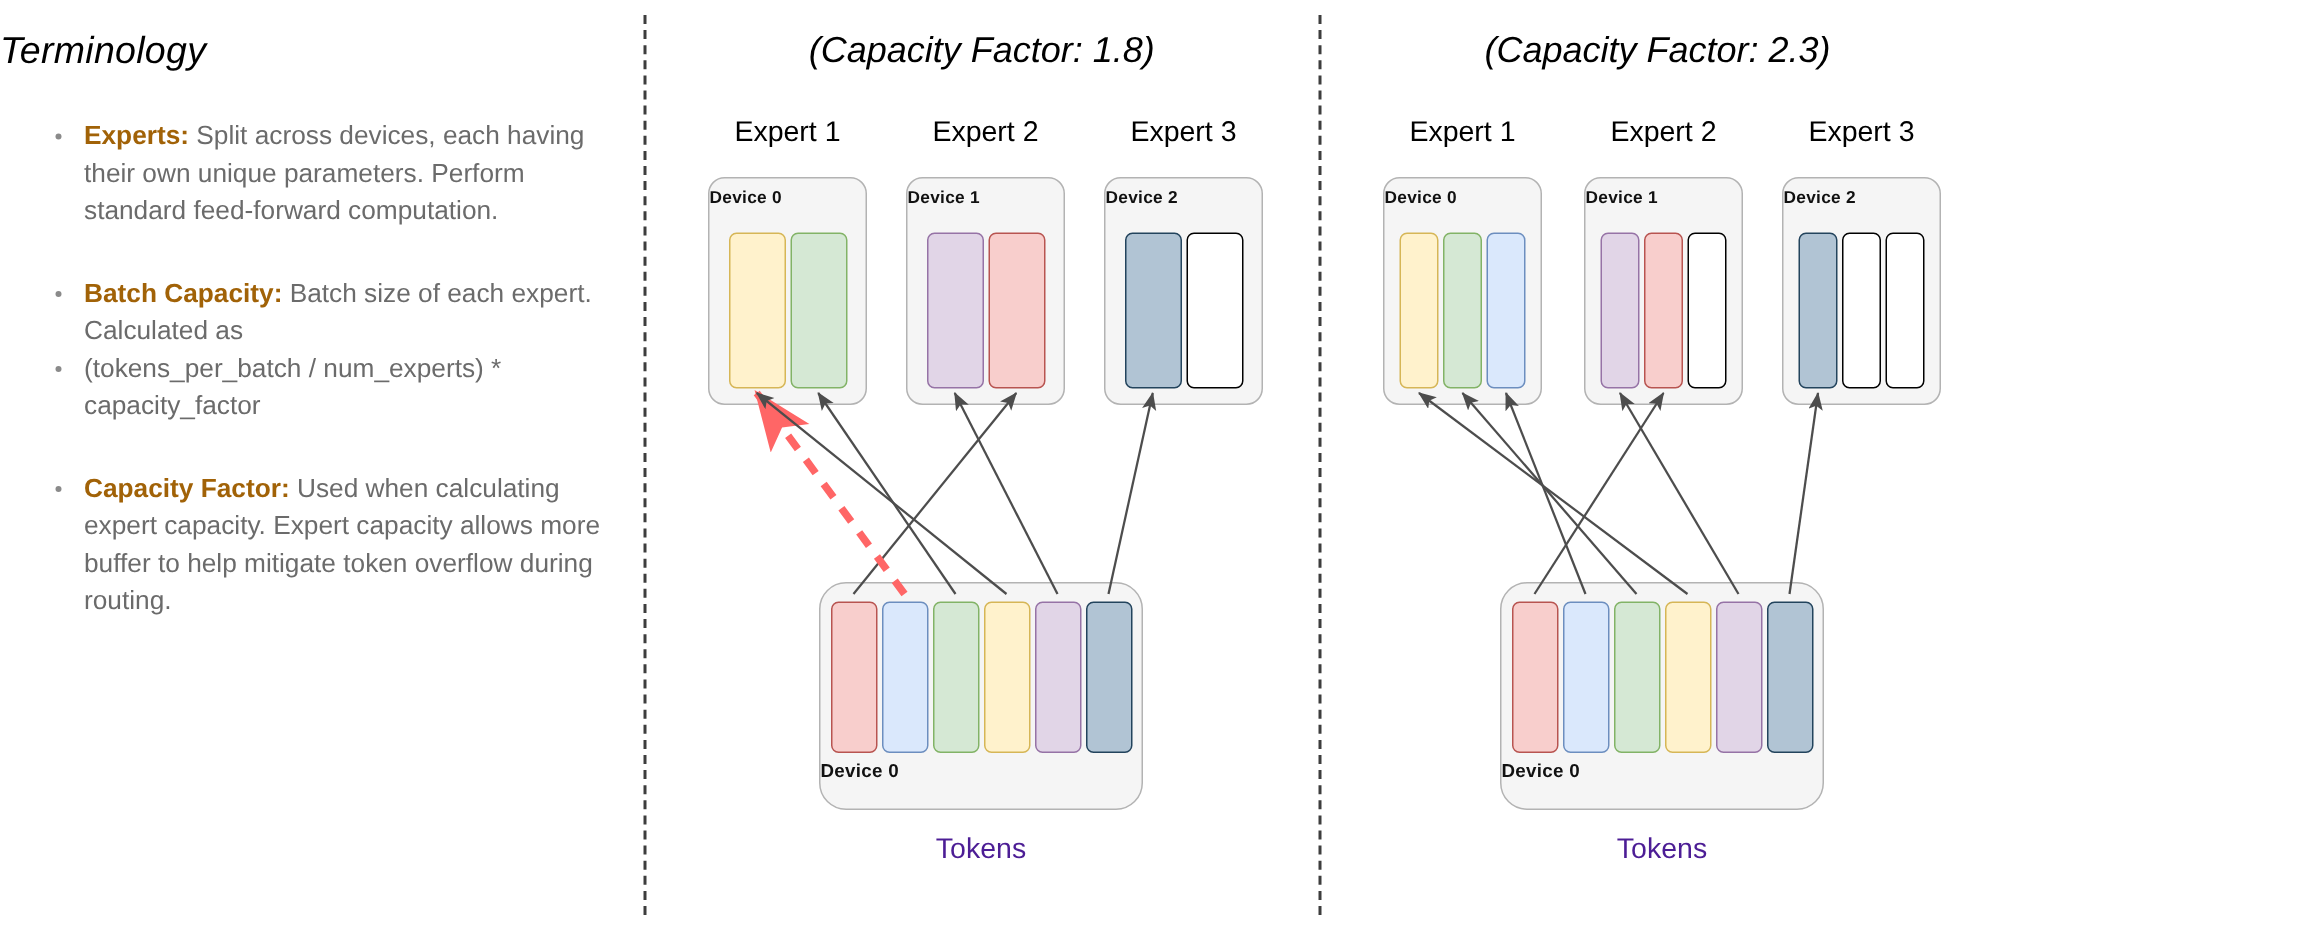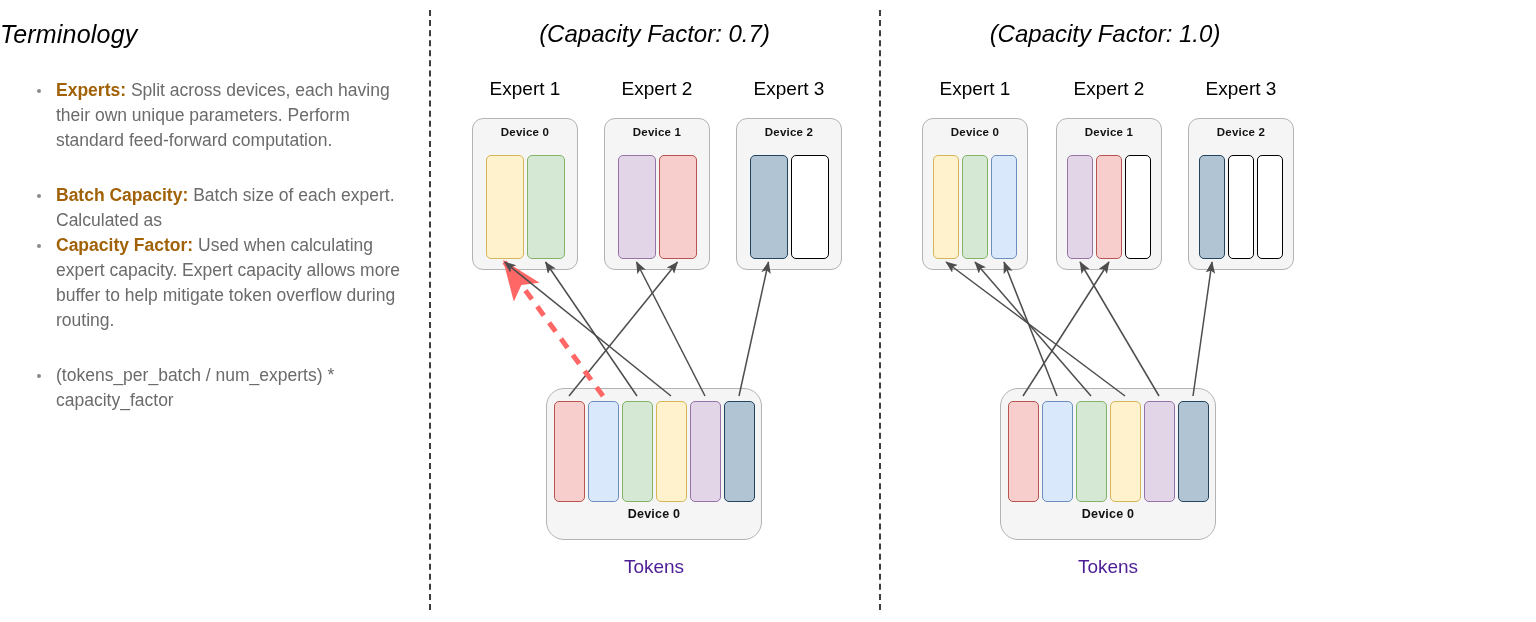--- a/index.html
+++ b/index.html
@@ -55,21 +55,21 @@
     position:absolute;font-size:19px;color:#000;
     text-align:center;width:130px;
   }
 
   
   .device-box{
     position:absolute;box-sizing:border-box;
     background:#f5f5f5;border:1px solid #b3b3b3;border-radius:11px;
   }
   .device-name{
-    position:absolute;top:7px;left:0;right:0;text-align:center;
+    position:absolute;top:7px;left:0;right:0;
     font-size:11.5px;font-weight:bold;color:#111;letter-spacing:.2px;
   }
   .slots{
     position:absolute;left:0;right:0;display:flex;justify-content:center;
     gap:3px;
   }
   .slot{
     box-sizing:border-box;border-radius:5px;border-width:1.6px;border-style:solid;
   }
 
@@ -109,27 +109,27 @@
 <div id="root">
 
   <div class="divider" id="divider-1"></div>
   <div class="divider" id="divider-2"></div>
 
   <section id="terminology-panel">
     <div id="terminology-title">Terminology</div>
     <ul id="terminology-list">
       <li><span class="term-name">Experts:</span><span> Split across devices, each having their own unique parameters. Perform standard feed-forward computation.</span></li>
       <li class="tight" style="margin-bottom:0"><span class="term-name">Batch Capacity:</span><span> Batch size of each expert. Calculated as</span></li>
+      <li><span>(tokens_per_batch / num_experts) * capacity_factor</span></li>
       <li><span class="term-name">Capacity Factor:</span><span> Used when calculating expert capacity. Expert capacity allows more buffer to help mitigate token overflow during routing.</span></li>
-      <li><span>(tokens_per_batch / num_experts) * capacity_factor</span></li>
     </ul>
   </section>
 
   <section class="panel" id="panel-cf1">
-    <div class="panel-title">(Capacity Factor: 0.7)</div>
+    <div class="panel-title">(Capacity Factor: 1.8)</div>
     <div id="cf1-bodies">
         <div class="expert-label" style="left: 30px; top: 78px;">Expert 1</div>
         <div class="device-box" style="left: 42px; top: 118px; width: 106px; height: 152px;">
           <div class="device-name">Device 0</div>
           <div class="slots" style="top: 36px;">
             <div class="slot" style="width: 38px; height: 104px; background: rgb(255, 242, 204); border-color: rgb(214, 182, 86);"></div>
             <div class="slot" style="width: 38px; height: 104px; background: rgb(213, 232, 212); border-color: rgb(130, 179, 102);"></div>
           </div>
         </div>
         <div class="expert-label" style="left: 162px; top: 78px;">Expert 2</div>
@@ -173,21 +173,21 @@
         <line x1="139.0" y1="396" x2="247.5" y2="262" stroke="#4d4d4d" stroke-width="1.5" marker-end="url(#ah-0)"></line>
         <line x1="173.0" y1="396" x2="74.5" y2="262" stroke="#ff6666" stroke-width="5" stroke-dasharray="11 9" marker-end="url(#ahr-0)"></line>
         <line x1="207.0" y1="396" x2="115.5" y2="262" stroke="#4d4d4d" stroke-width="1.5" marker-end="url(#ah-0)"></line>
         <line x1="241.0" y1="396" x2="74.5" y2="262" stroke="#4d4d4d" stroke-width="1.5" marker-end="url(#ah-0)"></line>
         <line x1="275.0" y1="396" x2="206.5" y2="262" stroke="#4d4d4d" stroke-width="1.5" marker-end="url(#ah-0)"></line>
         <line x1="309.0" y1="396" x2="338.5" y2="262" stroke="#4d4d4d" stroke-width="1.5" marker-end="url(#ah-0)"></line>
       </svg>
   </section>
 
   <section class="panel" id="panel-cf15">
-    <div class="panel-title">(Capacity Factor: 1.0)</div>
+    <div class="panel-title">(Capacity Factor: 2.3)</div>
     <div id="cf15-bodies">
         <div class="expert-label" style="left: 30px; top: 78px;">Expert 1</div>
         <div class="device-box" style="left: 42px; top: 118px; width: 106px; height: 152px;">
           <div class="device-name">Device 0</div>
           <div class="slots" style="top: 36px;">
             <div class="slot" style="width: 26px; height: 104px; background: rgb(255, 242, 204); border-color: rgb(214, 182, 86);"></div>
             <div class="slot" style="width: 26px; height: 104px; background: rgb(213, 232, 212); border-color: rgb(130, 179, 102);"></div>
             <div class="slot" style="width: 26px; height: 104px; background: rgb(218, 232, 252); border-color: rgb(108, 142, 191);"></div>
           </div>
         </div>

